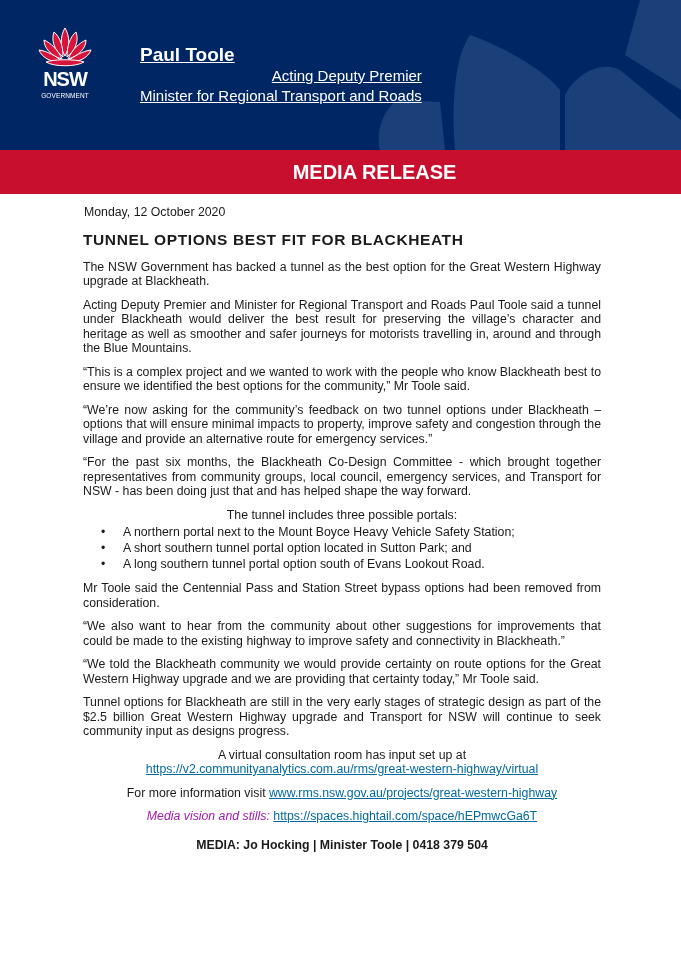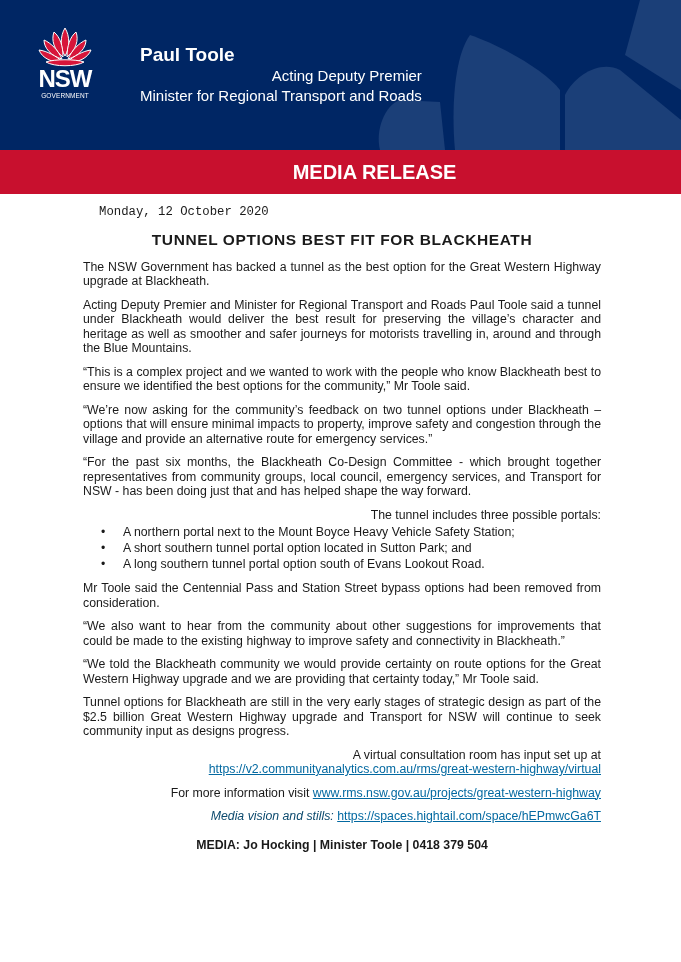--- a/index.html
+++ b/index.html
@@ -11,44 +11,44 @@
     position: relative;
   }
   .header {
     position: absolute; left: 0; top: 0; width: 681px; height: 150px;
     background: #002664; overflow: hidden;
   }
   .header .bgshape { position: absolute; left: 0; top: 0; }
   .logo { position: absolute; left: 36px; top: 26px; width: 58px; height: 80px; }
   .logo .nsw {
     position: absolute; left: 0; top: 40px; width: 58px; text-align: center;
-    color: #fff; font-weight: bold; font-size: 24px; letter-spacing: -1px; line-height: 26px;
+    color: #fff; font-weight: bold; font-size: 20px; letter-spacing: -1px; line-height: 26px;
   }
   .logo .gov {
     position: absolute; left: 0; top: 66px; width: 58px; text-align: center;
     color: #fff; font-size: 6.5px; line-height: 8px; letter-spacing: 0.1px;
   }
-  .minister { position: absolute; left: 140px; top: 44px; color: #fff; }
+  .minister { position: absolute; left: 140px; top: 44px; color: #fff; text-decoration: underline; }
   .minister .name { font-size: 19px; font-weight: bold; line-height: 22px; }
   .minister .role { font-size: 15px; line-height: 20px; text-align: right; }
   .banner {
     position: absolute; left: 0; top: 150px; width: 681px; height: 44px;
     background: #c8102e; color: #fff; text-align: center;
     font-weight: bold; font-size: 20px; line-height: 44px; padding-left: 34px;
   }
   .content { position: absolute; left: 83px; top: 205px; width: 518px; font-size: 12.3px; line-height: 14.5px; }
-  .date { margin: 0 0 11px 16px; font-family: Liberation Mono, monospace; }
-  .title { text-align: center; font-weight: bold; font-size: 15.5px; letter-spacing: 0.6px; margin: 0 0 11px 0; line-height: 18px; }
+  .date { margin: 0 0 11px 1px; }
+  .title { text-align: left; font-weight: bold; font-size: 15.5px; letter-spacing: 0.6px; margin: 0 0 11px 0; line-height: 18px; }
   .content p { margin: 0 0 9px 0; text-align: justify; }
-  .content p.left { text-align: right; }
+  .content p.left { text-align: center; }
   ul.portals { margin: -7px 0 9px 0; padding-left: 40px; list-style: none; }
   ul.portals li { position: relative; line-height: 16px; }
   ul.portals li::before { content: "\2022"; position: absolute; left: -22px; }
   a.link { color: #0369a1; text-decoration: underline; }
-  .red { color: #0c4a6e; font-style: italic; }
+  .red { color: #a21caf; font-style: italic; }
   .contact { text-align: center; font-weight: bold; font-size: 12.3px; margin-top: 14px; }
 </style>
 </head>
 <body>
 
 <div class="header">
   <svg class="bgshape" width="681" height="150" viewBox="0 0 681 150">
     <path d="M455 150 C452 120 452 60 470 35 C500 45 545 70 560 90 L560 150 Z" fill="#1b3f78"></path>
     <path d="M565 150 L565 95 C575 75 600 60 620 70 L681 120 L681 150 Z" fill="#1b3f78"></path>
     <path d="M625 55 L640 0 L681 0 L681 90 Z" fill="#1b3f78"></path>

